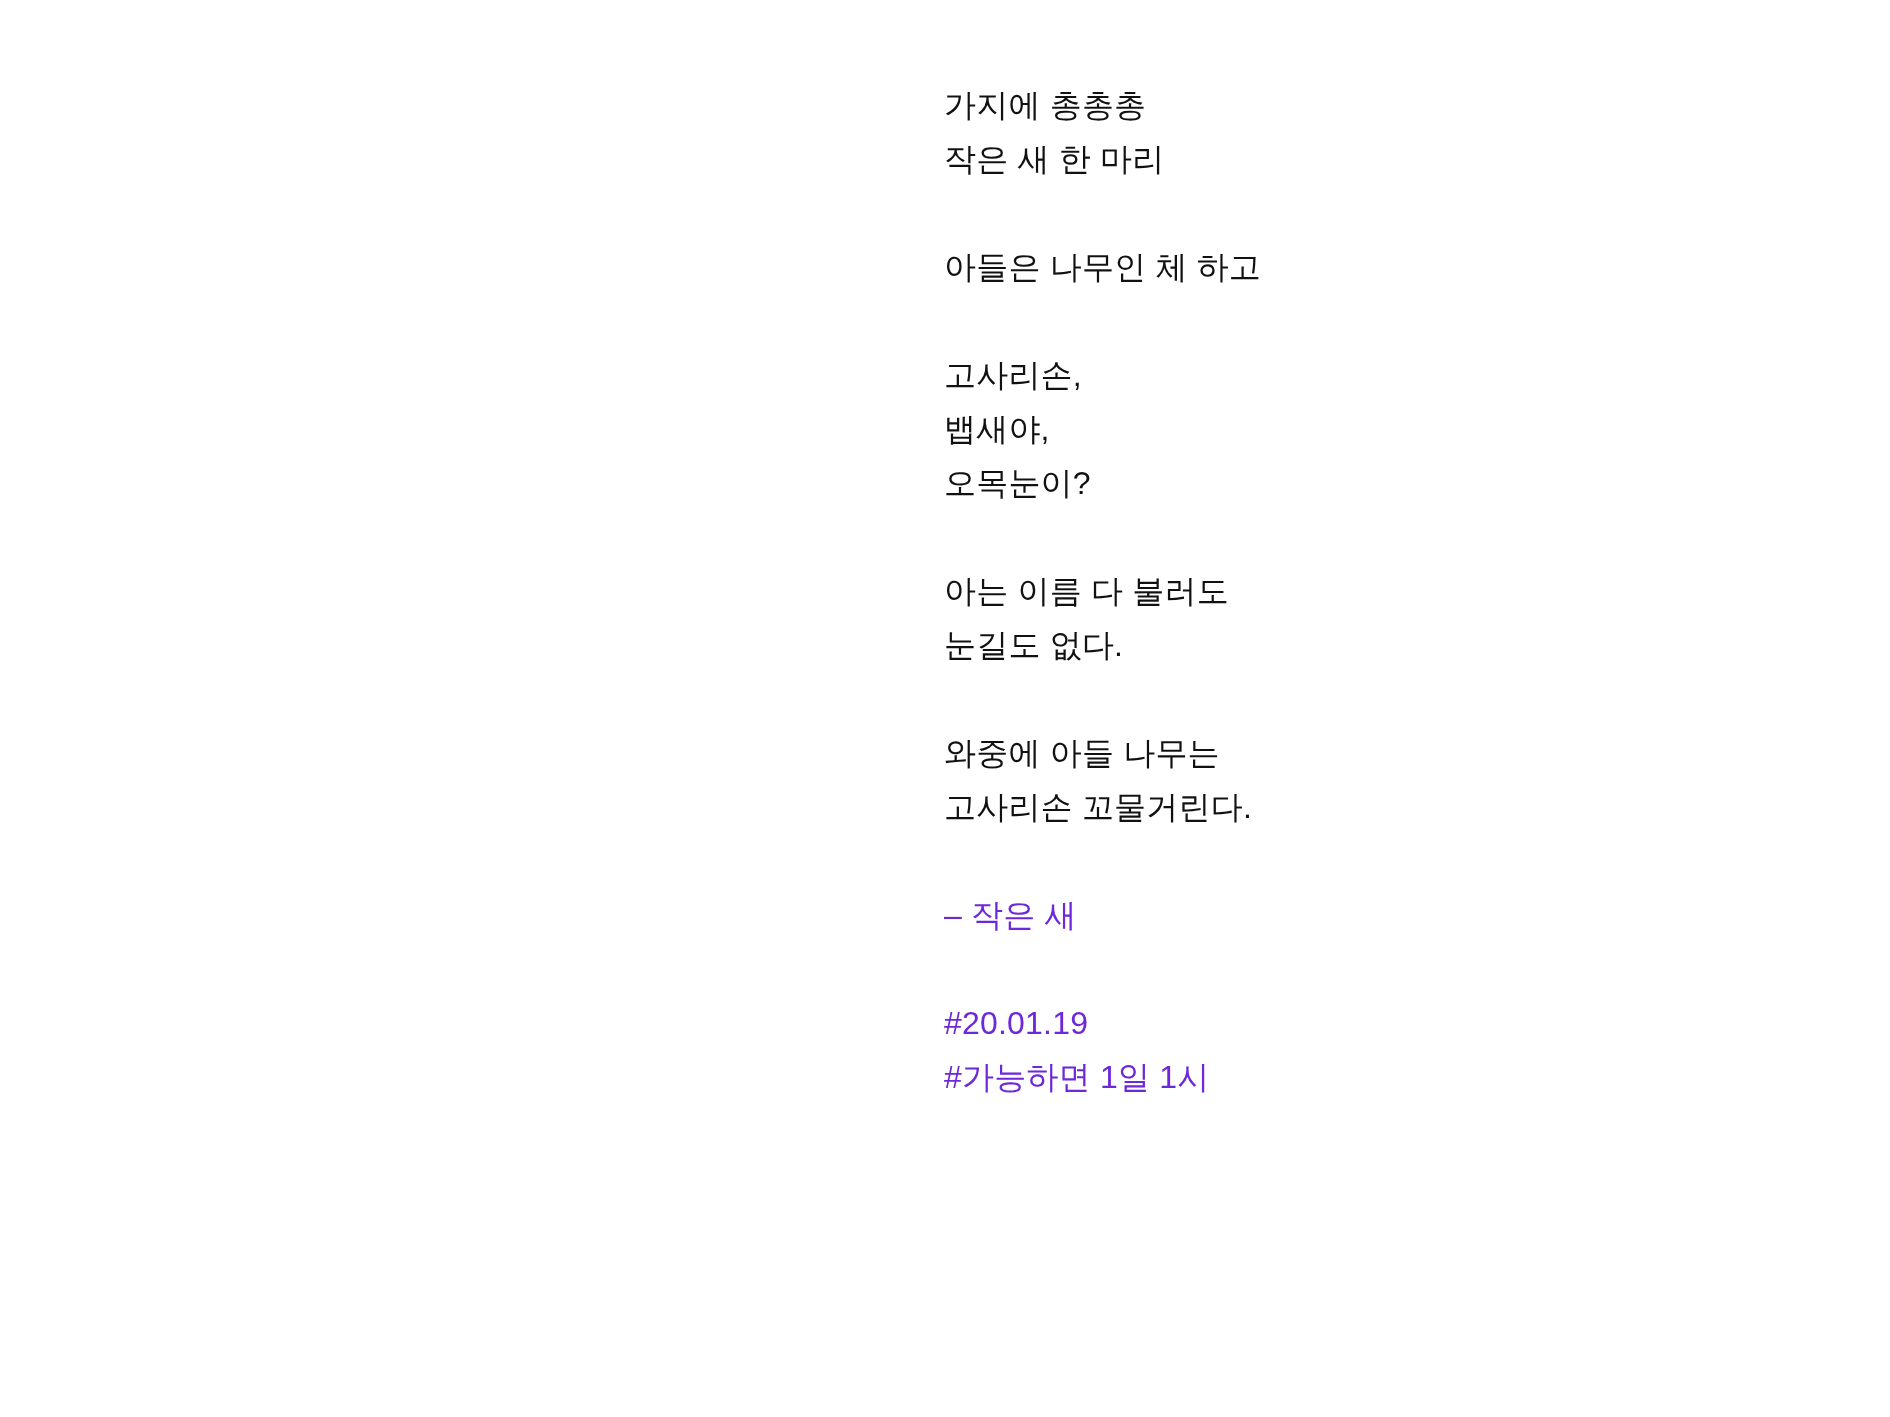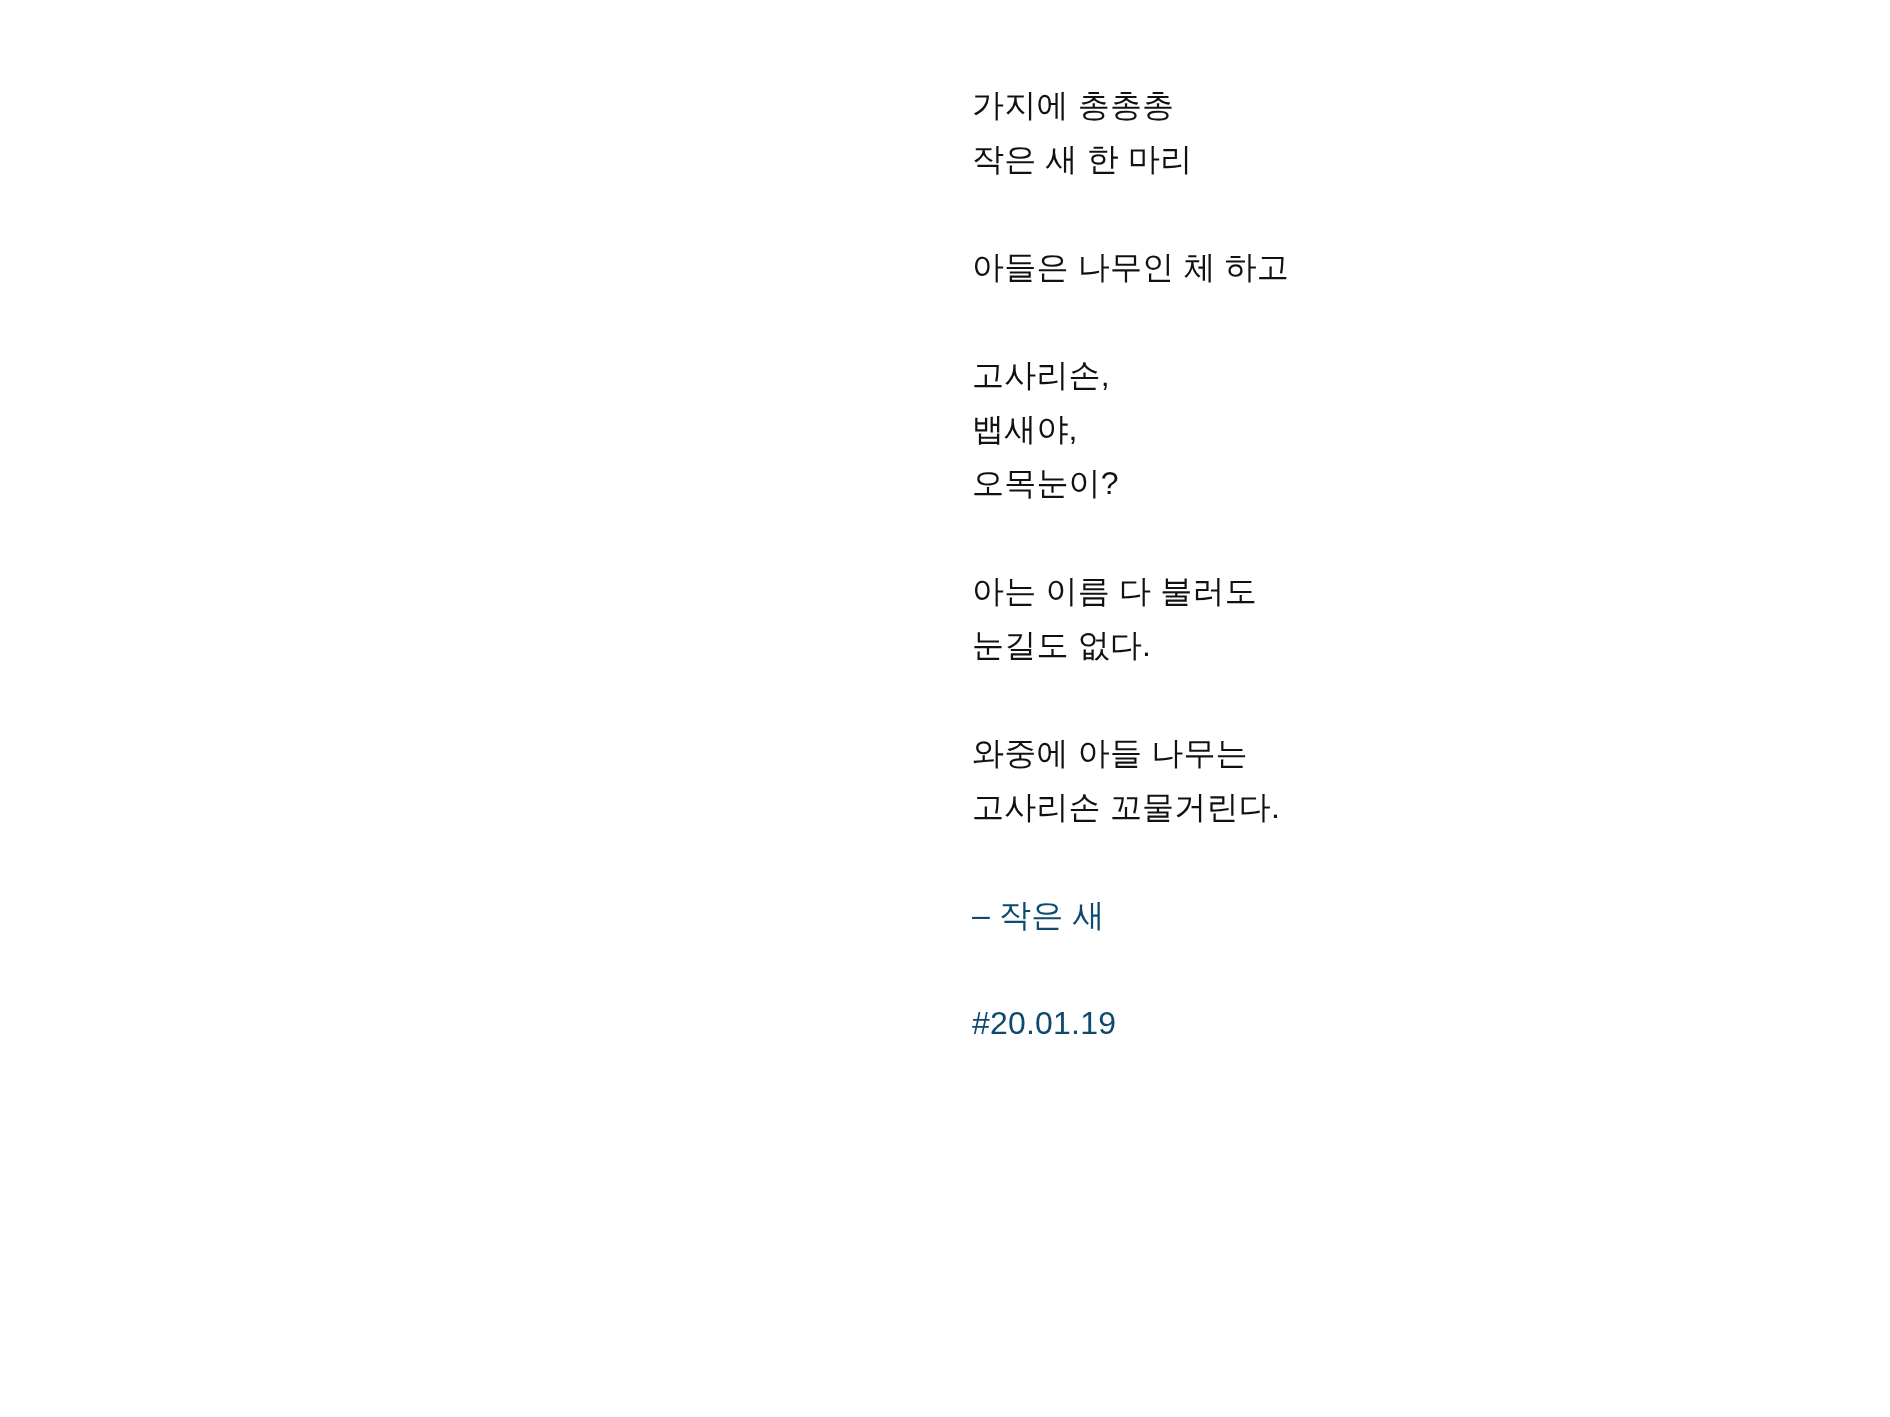--- a/index.html
+++ b/index.html
@@ -31,25 +31,24 @@
   }
   .stanza:last-child {
     margin-bottom: 0;
   }
   .line {
     font-size: 32px;
     line-height: 54px;
     letter-spacing: 0.2px;
     white-space: pre;
     color: #111111;
-    margin-left: 28px;
   }
   .stanza.signature .line,
   .stanza.tags .line {
-    color: #0c4a6e;
+    color: #6d28d9;
   }
 </style>
 </head>
 <body>
 
 <div class="page">
   <div class="poem">
 
     <div class="stanza">
       <div class="line">가지에 총총총</div>
@@ -75,16 +74,17 @@
       <div class="line">와중에 아들 나무는</div>
       <div class="line">고사리손 꼬물거린다.</div>
     </div>
 
     <div class="stanza signature">
       <div class="line">– 작은 새</div>
     </div>
 
     <div class="stanza tags">
       <div class="line">#20.01.19</div>
+      <div class="line">#가능하면 1일 1시</div>
     </div>
 
   </div>
 </div>
 
 </body></html>

